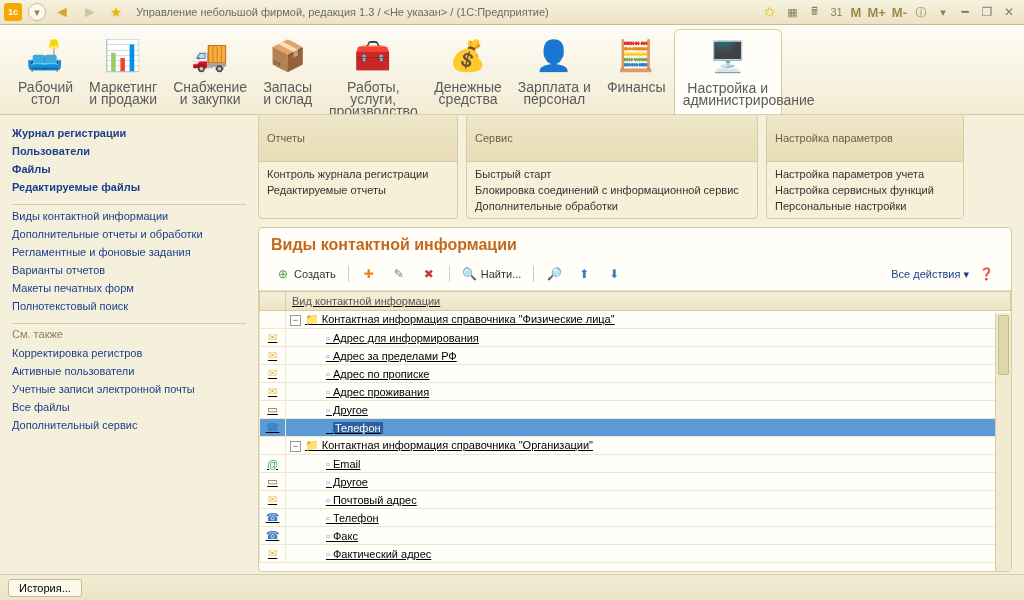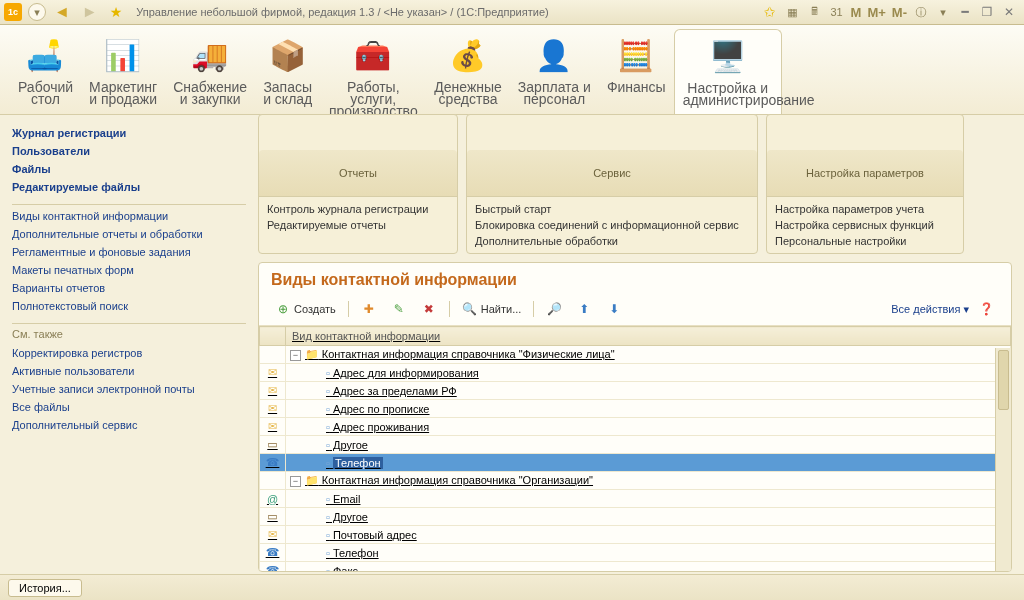--- a/index.html
+++ b/index.html
@@ -18,21 +18,21 @@
 .titlebar .mbtn { font-weight:bold; color:#9a8a4e; margin:0 3px; cursor:pointer; font-size:13px;}
 .titlebar .winbtn { width:18px; height:16px; margin:0 2px; color:#7a7a7a; cursor:pointer; display:flex;align-items:center;justify-content:center;font-size:12px;}
 
 
 .ribbon { height: 90px; background: linear-gradient(#fdfcf5, #f3ecd4); display:flex; border-bottom:1px solid #d6cda7; padding:4px 10px 0 10px;}
 .ribbon .sect { text-align:center; padding: 2px 8px; cursor:pointer;}
 .ribbon .sect.active { background:#fffef9; border:1px solid #d6cda7; border-bottom:none; border-radius:6px 6px 0 0;}
 .ribbon .sicon { width:48px; height:48px; margin:0 auto 2px auto; display:flex;align-items:center;justify-content:center; font-size:30px;}
 .ribbon .slabel { font-size:14px; color:#5b5b5b; line-height:12px; max-width:90px; margin:0 auto;}
 .panel { flex:0 0 auto; background:#f6f0d8; border:1px solid #d6cda7; border-radius:4px; }
-.panel .phead { text-align:center; background:linear-gradient(#efe7c9,#e7dcb5); color:#6b623c; padding:17px 8px; border-bottom:1px solid #d6cda7; border-radius:4px 4px 0 0;margin-top:35px;}
+.panel .phead { text-align:left; background:linear-gradient(#efe7c9,#e7dcb5); color:#6b623c; padding:17px 8px; border-bottom:1px solid #d6cda7; border-radius:4px 4px 0 0;}
 .panel .pbody { padding:4px 8px;}
 .panel .plnk { color:#333; padding:2px 0; cursor:pointer; white-space:nowrap;}
 #panel-reports{width:200px;}
 #panel-service{width:292px;}
 #panel-settings{width:198px;}
 
 
 .main { display:flex; position:absolute; top:114px; bottom:28px; left:0; right:0;}
 .sidebar { width:258px; padding:10px 12px; background:transparent; overflow:auto;}
 .sidebar .slnk { color:#1a3f8c; padding:3px 0; cursor:pointer; display:block;}
@@ -140,22 +140,22 @@
 <div class="main">
   <div class="sidebar" id="sidebar">
       <div class="slnk bold">Журнал регистрации</div>
       <div class="slnk bold">Пользователи</div>
       <div class="slnk bold">Файлы</div>
       <div class="slnk bold">Редактируемые файлы</div>
       <div class="divider"></div>
       <div class="slnk">Виды контактной информации</div>
       <div class="slnk">Дополнительные отчеты и обработки</div>
       <div class="slnk">Регламентные и фоновые задания</div>
+      <div class="slnk">Варианты отчетов</div>
       <div class="slnk">Макеты печатных форм</div>
-      <div class="slnk">Варианты отчетов</div>
       <div class="slnk">Полнотекстовый поиск</div>
       <div class="divider"></div>
       <div class="grouplbl">См. также</div>
       <div class="slnk">Корректировка регистров</div>
       <div class="slnk">Активные пользователи</div>
       <div class="slnk">Учетные записи электронной почты</div>
       <div class="slnk">Все файлы</div>
       <div class="slnk">Дополнительный сервис</div>
     </div>
   <div class="content">

